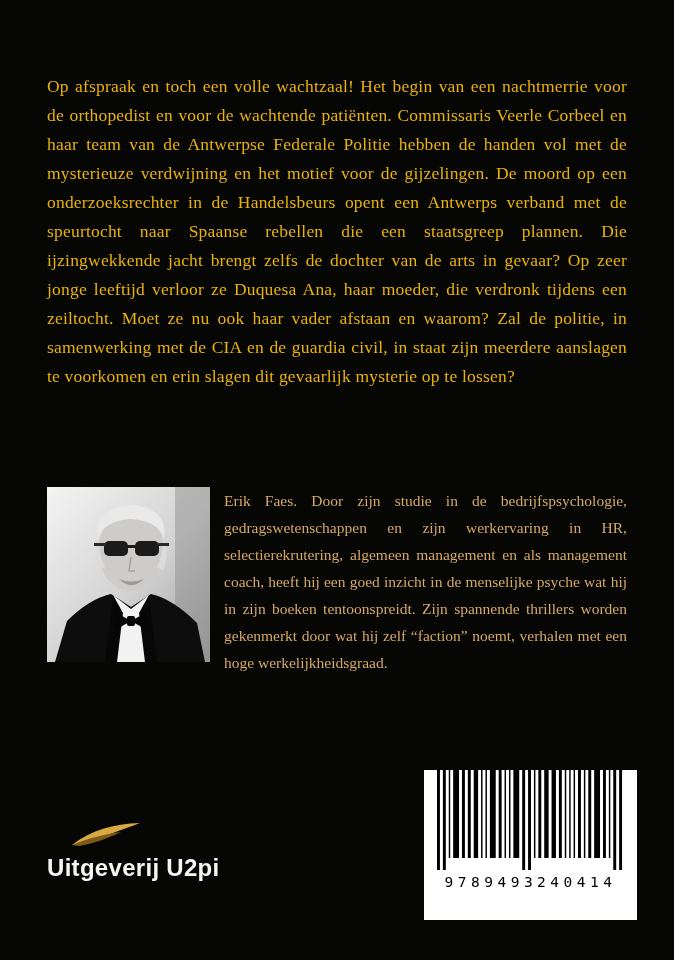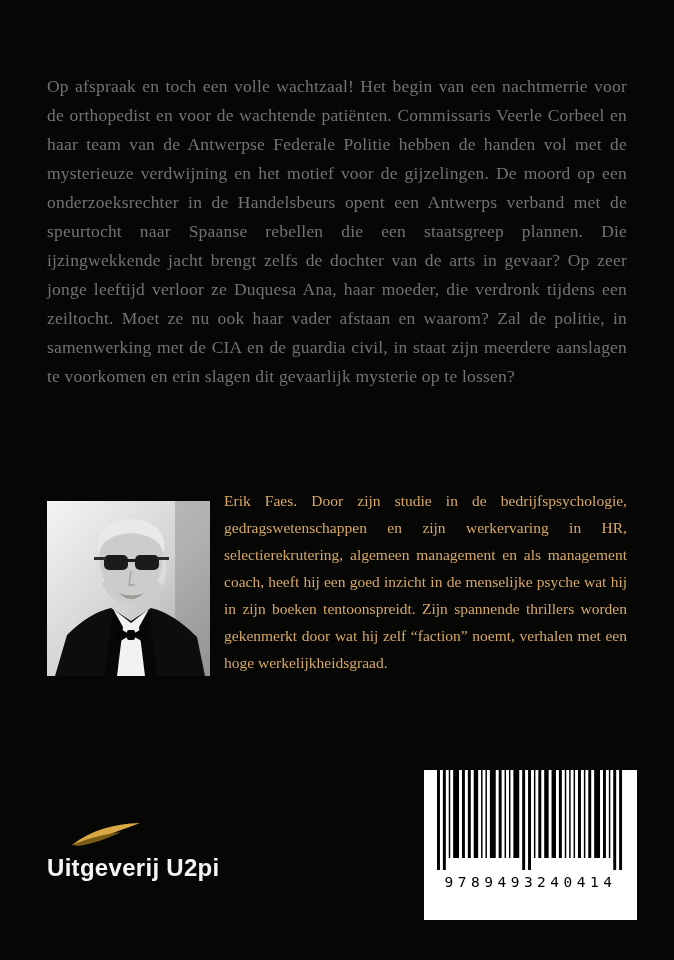--- a/index.html
+++ b/index.html
@@ -7,32 +7,32 @@
     position:relative;
     width:674px;height:960px;
     background:#060605;
     overflow:hidden;
     font-family:"Liberation Serif", serif;
   }
   .blurb{
     position:absolute;
     top:72px;left:47px;right:47px;
     margin:0;
-    color:#737373;
+    color:#eab308;
     font-size:17.5px;
     line-height:29px;
     text-align:justify;
     letter-spacing:.2px;
   }
   .author-row{
     position:absolute;
     top:487px;left:47px;right:47px;
     display:flex;
     gap:14px;
-    align-items:flex-end;
+    align-items:flex-start;
   }
   .photo{
     flex:0 0 163px;
     width:163px;height:175px;
     background:#d8d8d8;
     overflow:hidden;
   }
   .photo svg{display:block;width:100%;height:100%;}
   .bio{
     margin:0;

